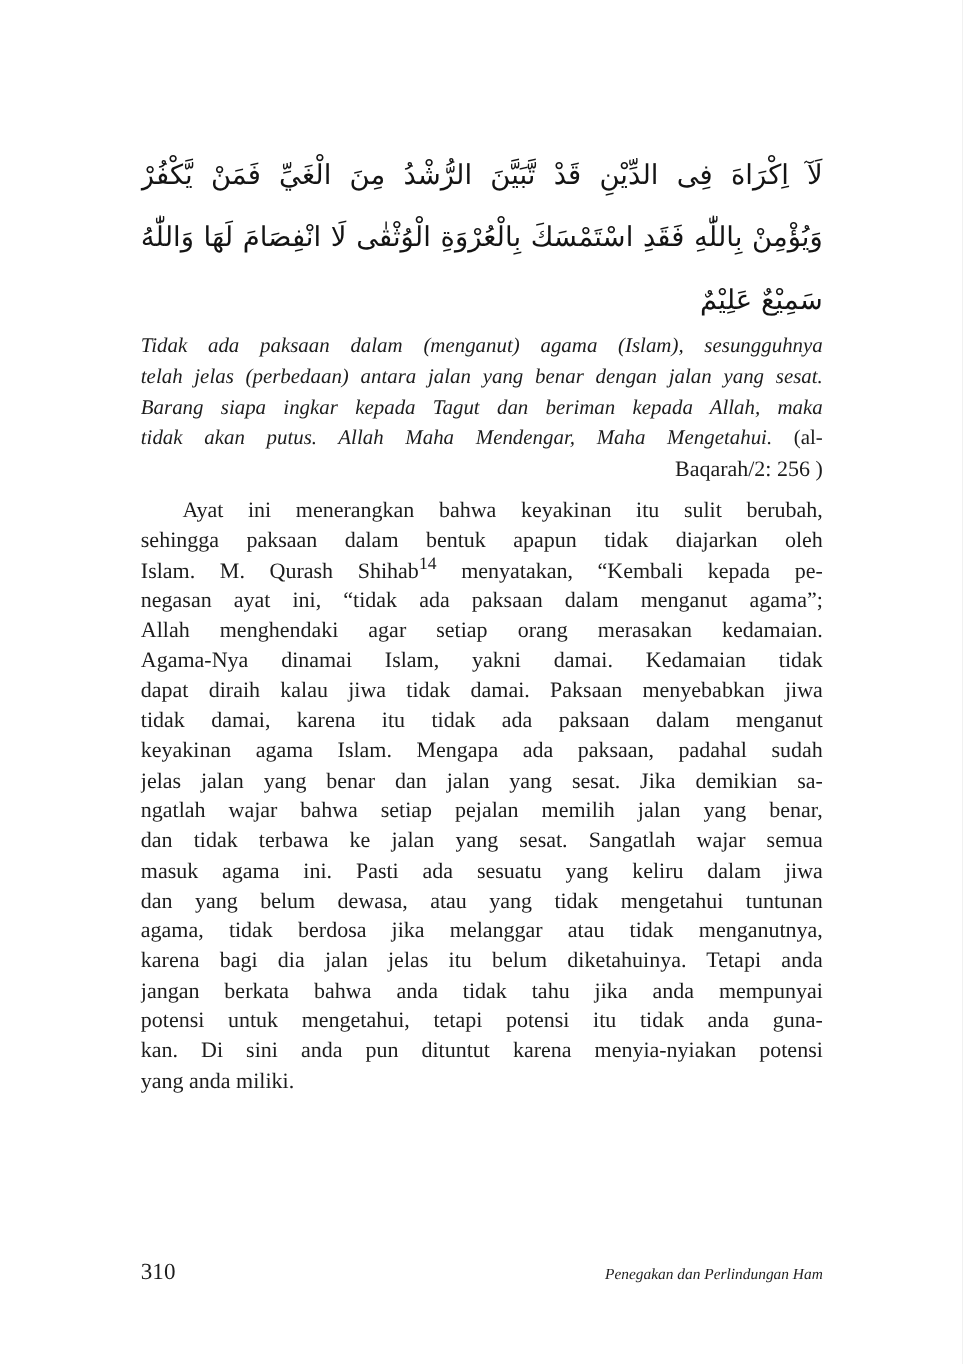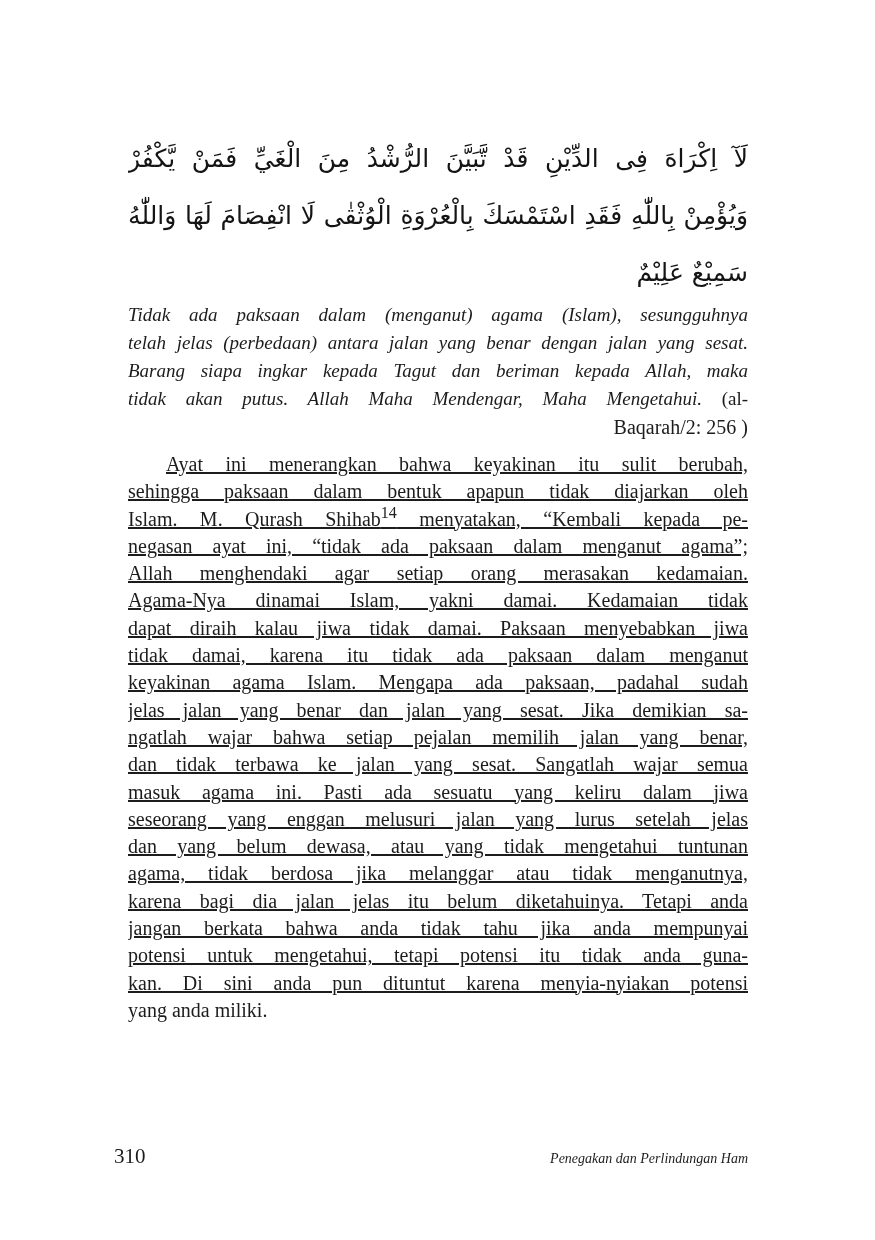--- a/index.html
+++ b/index.html
@@ -41,28 +41,28 @@
   .ro{font-style:normal;}
   .ql.lastline{text-align:right;font-style:normal;font-size:20px;}
   
   .bodytext{margin-top:10px;}
   .bl{
     font-size:20px;
     line-height:27.3px;
     height:27.3px;
     overflow:hidden;
   }
-  .bl.jl{text-align:justify;text-align-last:justify;text-decoration:underline;}
+  .bl.jl{text-align:justify;text-align-last:justify;}
   .bl.indent{padding-left:38px;}
   .bl.lastline{text-align:left;}
   .bl sup{font-size:16px;line-height:0;}
   
   .footer{
     position:absolute;
-    left:114px;right:127px;top:1144px;
+    left:128px;right:127px;top:1144px;
     display:flex;
     justify-content:space-between;
     align-items:baseline;
   }
   .pagenum{font-size:21px;}
   .running{font-size:14px;font-style:italic;}
 </style>
 </head>
 <body>
 
@@ -90,21 +90,20 @@
       <div class="bl jl">negasan ayat ini, “tidak ada paksaan dalam menganut agama”;</div>
       <div class="bl jl">Allah menghendaki agar setiap orang merasakan kedamaian.</div>
       <div class="bl jl">Agama-Nya dinamai Islam, yakni damai. Kedamaian tidak</div>
       <div class="bl jl">dapat diraih kalau jiwa tidak damai. Paksaan menyebabkan jiwa</div>
       <div class="bl jl">tidak damai, karena itu tidak ada paksaan dalam menganut</div>
       <div class="bl jl">keyakinan agama Islam. Mengapa ada paksaan, padahal sudah</div>
       <div class="bl jl">jelas jalan yang benar dan jalan yang sesat. Jika demikian sa-</div>
       <div class="bl jl">ngatlah wajar bahwa setiap pejalan memilih jalan yang benar,</div>
       <div class="bl jl">dan tidak terbawa ke jalan yang sesat. Sangatlah wajar semua</div>
       <div class="bl jl">masuk agama ini. Pasti ada sesuatu yang keliru dalam jiwa</div>
-      <div class="bl jl">seseorang yang enggan melusuri jalan yang lurus setelah jelas</div>
       <div class="bl jl">dan yang belum dewasa, atau yang tidak mengetahui tuntunan</div>
       <div class="bl jl">agama, tidak berdosa jika melanggar atau tidak menganutnya,</div>
       <div class="bl jl">karena bagi dia jalan jelas itu belum diketahuinya. Tetapi anda</div>
       <div class="bl jl">jangan berkata bahwa anda tidak tahu jika anda mempunyai</div>
       <div class="bl jl">potensi untuk mengetahui, tetapi potensi itu tidak anda guna-</div>
       <div class="bl jl">kan. Di sini anda pun dituntut karena menyia-nyiakan potensi</div>
       <div class="bl lastline">yang anda miliki.</div>
     </section>
 
   </div>

